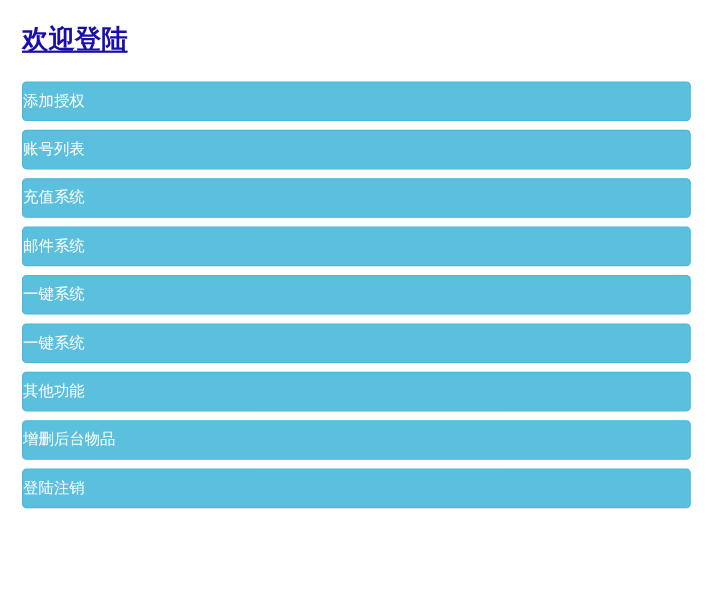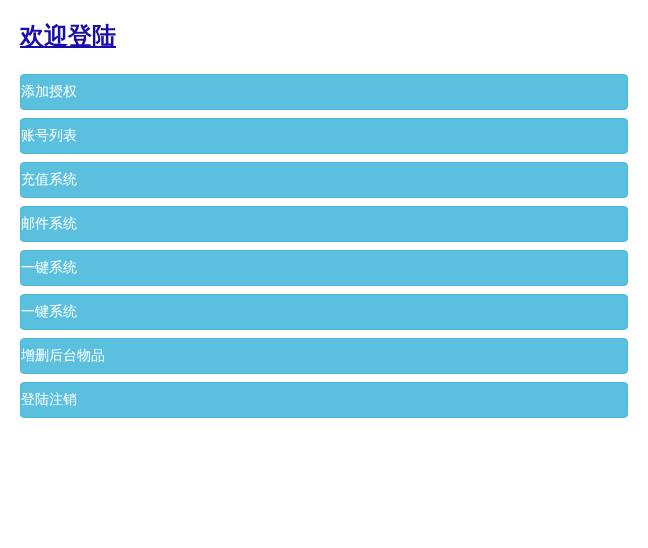--- a/index.html
+++ b/index.html
@@ -54,17 +54,18 @@
   <div class="title">
     <a>欢迎登陆</a>
   </div>
   <div class="menu-list">
     <button class="menu-button">添加授权</button>
     <button class="menu-button">账号列表</button>
     <button class="menu-button">充值系统</button>
     <button class="menu-button">邮件系统</button>
     <button class="menu-button">一键系统</button>
     <button class="menu-button">一键系统</button>
+    <button class="menu-button">其他功能</button>
     <button class="menu-button">增删后台物品</button>
     <button class="menu-button">登陆注销</button>
   </div>
 
 </div>
 
 </body></html>

